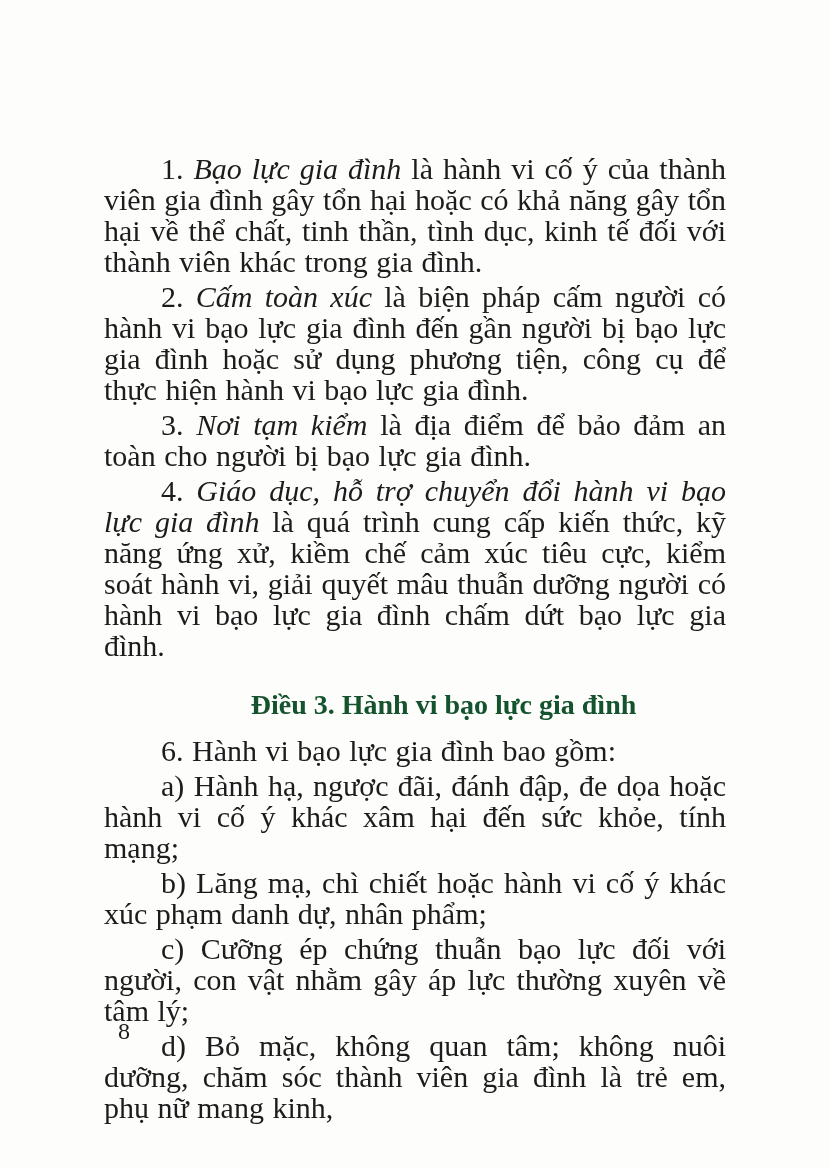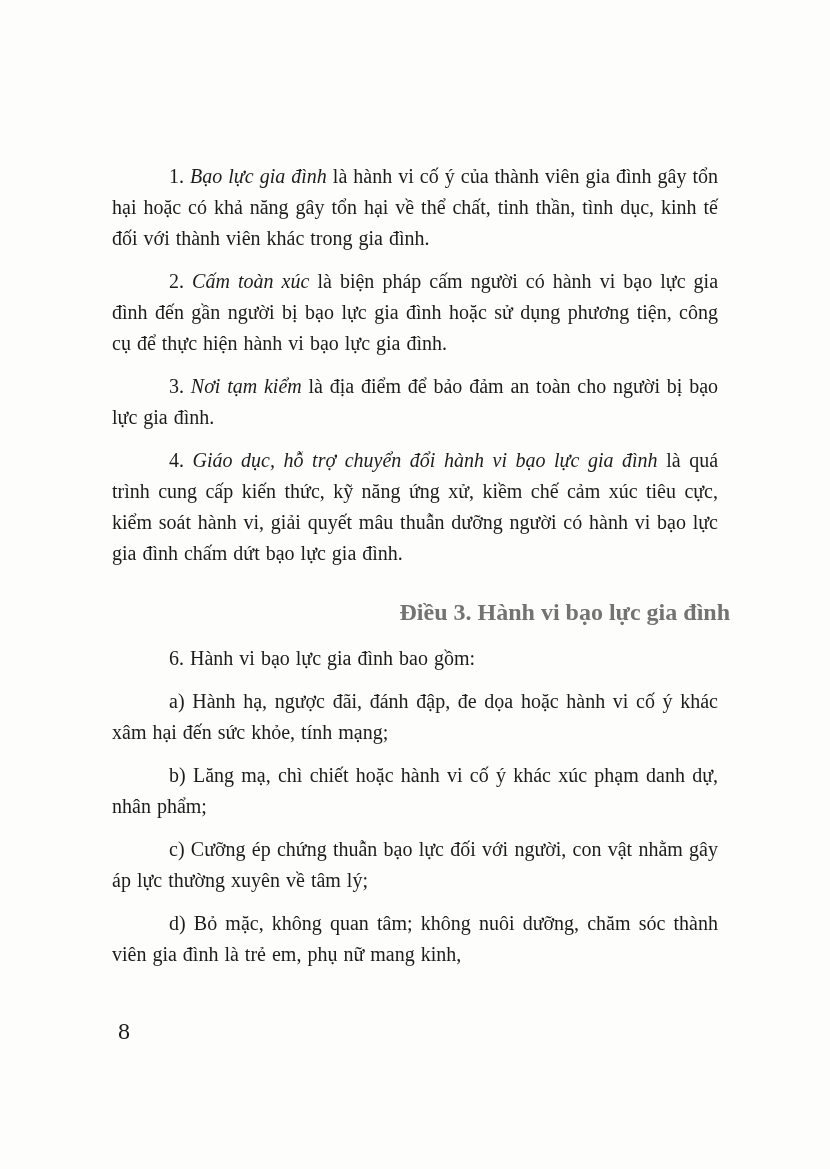--- a/index.html
+++ b/index.html
@@ -14,38 +14,38 @@
     background: #fdfdfc;
     overflow: hidden;
   }
   .text-block {
     position: absolute;
     left: 100px;
     top: 149px;
     width: 630px;
   }
   .para {
-    margin: 12px;
+    margin: 4px;
     font-family: "Liberation Serif", "DejaVu Serif", serif;
-    font-size: 20px;
+    font-size: 30px;
     line-height: 31px;
     color: #1c1c1c;
     text-align: justify;
     text-indent: 57px;
     word-spacing: 1px;
   }
   .heading {
     margin: 27px 0 14px 0;
     font-family: "Liberation Serif", "DejaVu Serif", serif;
-    font-size: 24px;
+    font-size: 28px;
     line-height: 33px;
     font-weight: bold;
-    color: #737373;
+    color: #14532d;
     text-indent: 57px;
-    text-align: right;
+    text-align: center;
   }
   .em {
     font-style: italic;
   }
   .page-number {
     position: absolute;
     left: 118px;
     top: 1016px;
     font-family: "Liberation Serif", "DejaVu Serif", serif;
     font-size: 24px;

